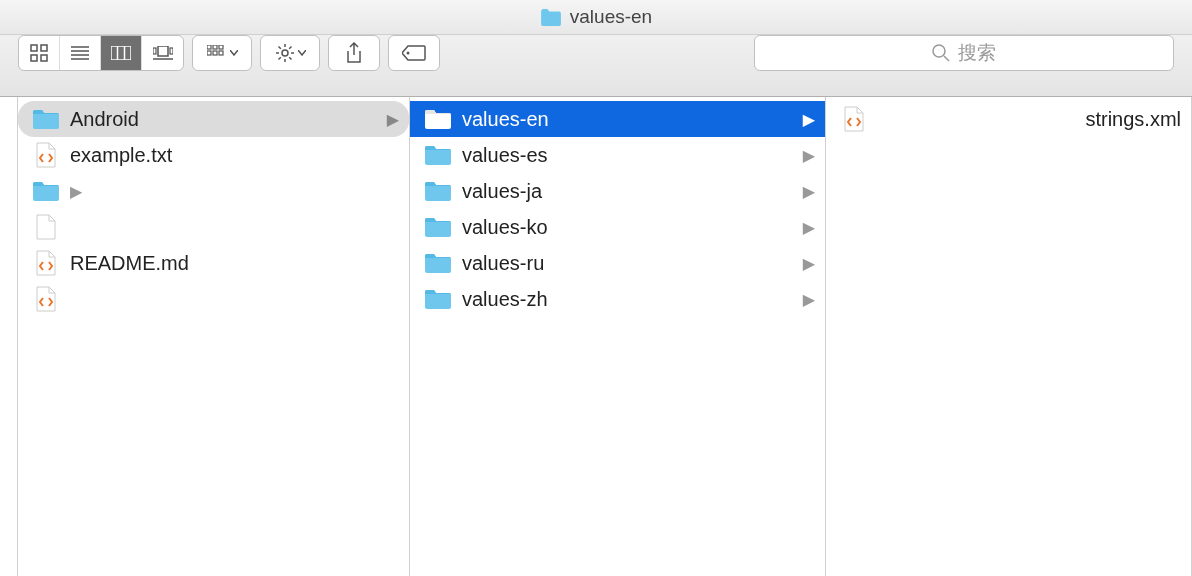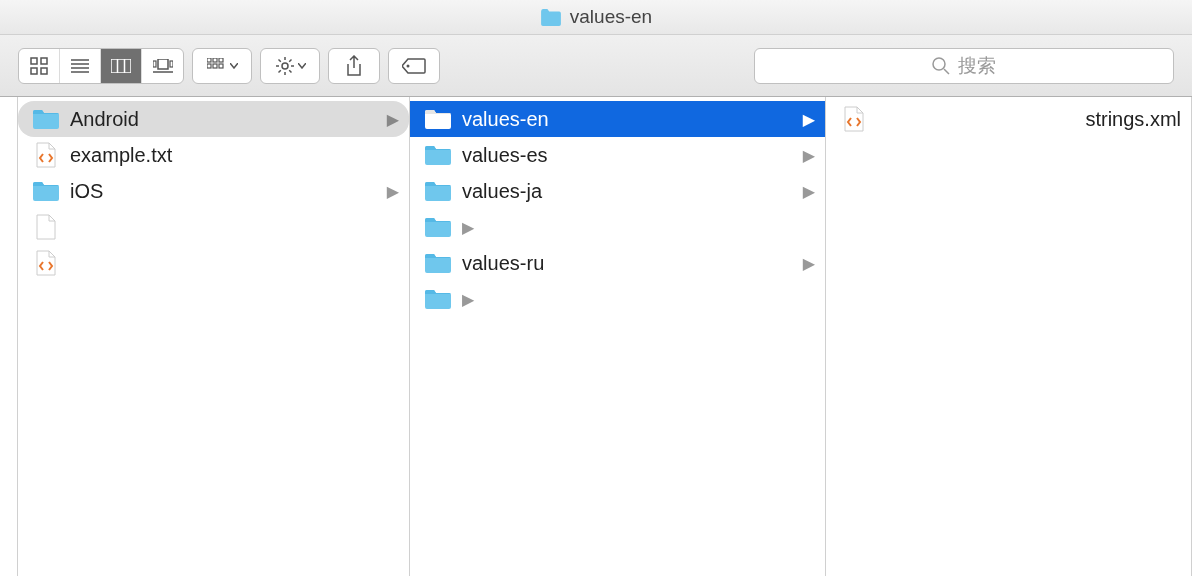--- a/index.html
+++ b/index.html
@@ -32,21 +32,20 @@
     }
     .title-text {
       color: #444;
       font-size: 19px;
     }
     .toolbar {
       height: 62px;
       background: linear-gradient(#f0f0f0, #e4e4e4);
       border-bottom: 1px solid #b0b0b0;
       display: flex;
-      align-items: center;
       padding: 0 18px;
       gap: 8px;
     }
     .btn-group {
       display: flex;
       border: 1px solid #c0c0c0;
       border-radius: 6px;
       overflow: hidden;
       background: #fff;
       height: 36px;
@@ -277,30 +276,39 @@
           </span>
           <span class="item-label">example.txt</span>
         </div>
         <div class="item">
           <span class="item-icon">
             <svg viewBox="0 0 28 22" width="28" height="22">
               <path d="M1 4 L1 19 Q1 21 3 21 L25 21 Q27 21 27 19 L27 7 Q27 5 25 5 L12 5 L10 2 L3 2 Q1 2 1 4 Z" fill="#6fc7ed"></path>
               <path d="M1 4 L1 6 L27 6 L27 7 Q27 5 25 5 L12 5 L10 2 L3 2 Q1 2 1 4 Z" fill="#55b9e6"></path>
             </svg>
           </span>
-          <span class="item-label">iOS</span>
-          <span class="chevron">▶</span>
-        </div>
-        <div class="item">
-          <span class="item-icon">
-            <svg viewBox="0 0 22 26" width="22" height="26">
-              <path d="M2 1 L14 1 L20 7 L20 25 L2 25 Z" fill="#fff" stroke="#ccc" stroke-width="1"></path>
-              <path d="M14 1 L14 7 L20 7" fill="none" stroke="#ccc" stroke-width="1"></path>
-            </svg>
-          </span>
+          <span class="chevron">▶</span>
+        </div>
+        <div class="item">
+          <span class="item-icon">
+            <svg viewBox="0 0 22 26" width="22" height="26">
+              <path d="M2 1 L14 1 L20 7 L20 25 L2 25 Z" fill="#fff" stroke="#ccc" stroke-width="1"></path>
+              <path d="M14 1 L14 7 L20 7" fill="none" stroke="#ccc" stroke-width="1"></path>
+            </svg>
+          </span>
+        </div>
+        <div class="item">
+          <span class="item-icon">
+            <svg viewBox="0 0 22 26" width="22" height="26">
+              <path d="M2 1 L14 1 L20 7 L20 25 L2 25 Z" fill="#fff" stroke="#ccc" stroke-width="1"></path>
+              <path d="M14 1 L14 7 L20 7" fill="none" stroke="#ccc" stroke-width="1"></path>
+              <path d="M8 12 L5 16 L8 20 M14 12 L17 16 L14 20" fill="none" stroke="#e8762d" stroke-width="2"></path>
+            </svg>
+          </span>
+          <span class="item-label">README.md</span>
         </div>
         <div class="item">
           <span class="item-icon">
             <svg viewBox="0 0 22 26" width="22" height="26">
               <path d="M2 1 L14 1 L20 7 L20 25 L2 25 Z" fill="#fff" stroke="#ccc" stroke-width="1"></path>
               <path d="M14 1 L14 7 L20 7" fill="none" stroke="#ccc" stroke-width="1"></path>
               <path d="M8 12 L5 16 L8 20 M14 12 L17 16 L14 20" fill="none" stroke="#e8762d" stroke-width="2"></path>
             </svg>
           </span>
         </div>
@@ -336,39 +344,41 @@
           <span class="item-label">values-ja</span>
           <span class="chevron">▶</span>
         </div>
         <div class="item">
           <span class="item-icon">
             <svg viewBox="0 0 28 22" width="28" height="22">
               <path d="M1 4 L1 19 Q1 21 3 21 L25 21 Q27 21 27 19 L27 7 Q27 5 25 5 L12 5 L10 2 L3 2 Q1 2 1 4 Z" fill="#6fc7ed"></path>
               <path d="M1 4 L1 6 L27 6 L27 7 Q27 5 25 5 L12 5 L10 2 L3 2 Q1 2 1 4 Z" fill="#55b9e6"></path>
             </svg>
           </span>
+          <span class="item-label">values-ko</span>
           <span class="chevron">▶</span>
         </div>
         <div class="item">
           <span class="item-icon">
             <svg viewBox="0 0 28 22" width="28" height="22">
               <path d="M1 4 L1 19 Q1 21 3 21 L25 21 Q27 21 27 19 L27 7 Q27 5 25 5 L12 5 L10 2 L3 2 Q1 2 1 4 Z" fill="#6fc7ed"></path>
               <path d="M1 4 L1 6 L27 6 L27 7 Q27 5 25 5 L12 5 L10 2 L3 2 Q1 2 1 4 Z" fill="#55b9e6"></path>
             </svg>
           </span>
           <span class="item-label">values-ru</span>
           <span class="chevron">▶</span>
         </div>
         <div class="item">
           <span class="item-icon">
             <svg viewBox="0 0 28 22" width="28" height="22">
               <path d="M1 4 L1 19 Q1 21 3 21 L25 21 Q27 21 27 19 L27 7 Q27 5 25 5 L12 5 L10 2 L3 2 Q1 2 1 4 Z" fill="#6fc7ed"></path>
               <path d="M1 4 L1 6 L27 6 L27 7 Q27 5 25 5 L12 5 L10 2 L3 2 Q1 2 1 4 Z" fill="#55b9e6"></path>
             </svg>
           </span>
+          <span class="item-label">values-zh</span>
           <span class="chevron">▶</span>
         </div>
       </div>
     <div class="column column-3" id="col3">
         <div class="item">
           <span class="item-icon">
             <svg viewBox="0 0 22 26" width="22" height="26">
               <path d="M2 1 L14 1 L20 7 L20 25 L2 25 Z" fill="#fff" stroke="#ccc" stroke-width="1"></path>
               <path d="M14 1 L14 7 L20 7" fill="none" stroke="#ccc" stroke-width="1"></path>
               <path d="M8 12 L5 16 L8 20 M14 12 L17 16 L14 20" fill="none" stroke="#e8762d" stroke-width="2"></path>

